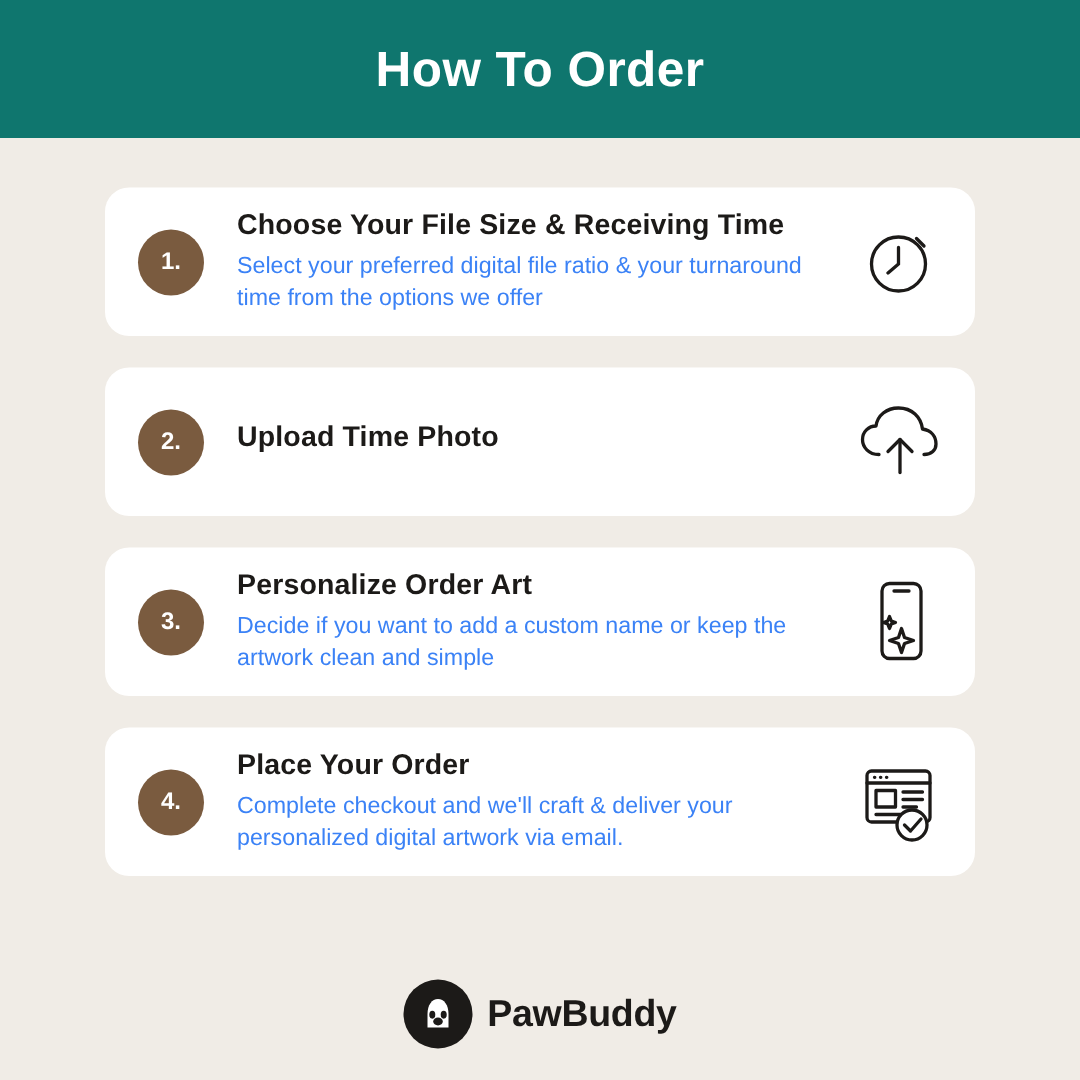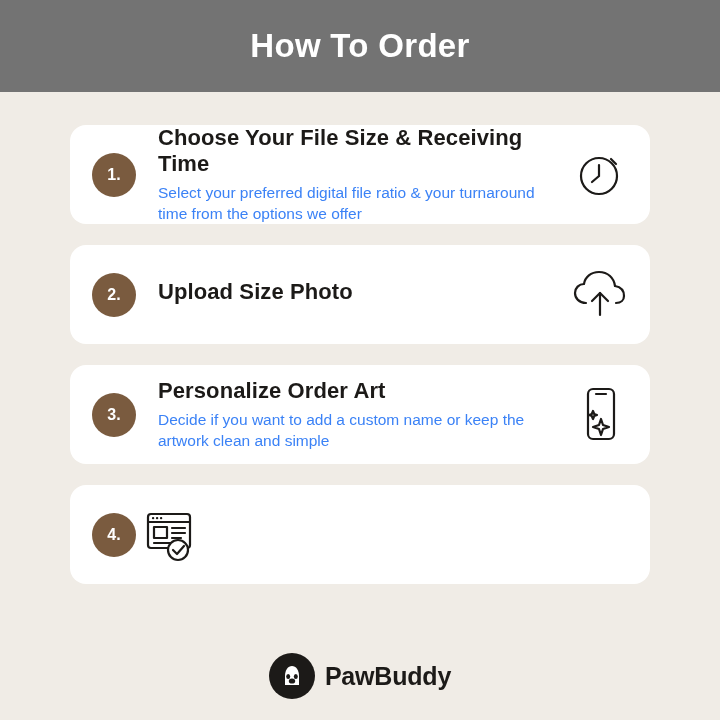--- a/index.html
+++ b/index.html
@@ -16,21 +16,21 @@
   .page {
     position: relative;
     width: 720px;
     height: 720px;
     background: #f0ece6;
     display: flex;
     flex-direction: column;
   }
   .header {
     height: 92px;
-    background: #737373;
+    background: #0f766e;
     display: flex;
     align-items: center;
     justify-content: center;
     flex: 0 0 auto;
   }
   .header-title {
     color: #ffffff;
     font-size: 33px;
     font-weight: bold;
     letter-spacing: 0.3px;
@@ -64,21 +64,21 @@
     align-items: center;
     justify-content: center;
   }
   .step-text {
     flex: 1 1 auto;
     padding-left: 22px;
     padding-right: 10px;
   }
   .step-title {
     color: #1c1a18;
-    font-size: 22px;
+    font-size: 19px;
     font-weight: bold;
     margin-bottom: 5px;
     letter-spacing: 0.1px;
   }
   .step-desc {
     color: #3b82f6;
     font-size: 15.5px;
     line-height: 1.38;
   }
   .step-icon {
@@ -135,21 +135,21 @@
           <circle cx="28" cy="29" r="18"></circle>
           <path d="M28 18 L28 29 L21 35"></path>
           <path d="M40 12 L45 17"></path>
         </svg>
       </div>
     </div>
 
     <div class="step-card">
       <div class="badge">2.</div>
       <div class="step-text">
-        <div class="step-title">Upload Size Photo</div>
+        <div class="step-title">Upload Time Photo</div>
       </div>
       <div class="step-icon">
         <svg width="60" height="56" viewBox="0 0 60 56" fill="none" stroke="#1c1a18" stroke-width="2.2" stroke-linecap="round" stroke-linejoin="round">
           <path d="M17 36 C10 36 6 31 6 26 C6 21 10 17 15 17 C16 10 22 5 30 5 C39 5 45 11 46 19 C52 20 55 24 55 29 C55 33 52 36 47 36"></path>
           <path d="M31 48 L31 26"></path>
           <path d="M23 34 L31 26 L39 34"></path>
         </svg>
       </div>
     </div>
 
@@ -164,20 +164,24 @@
           <rect x="17" y="4" width="26" height="50" rx="5"></rect>
           <path d="M25 9 L35 9"></path>
           <path d="M30 34 L32 40 L38 42 L32 44 L30 50 L28 44 L22 42 L28 40 Z"></path>
           <path d="M22 26 L23.2 29 L26 30 L23.2 31 L22 34 L20.8 31 L18 30 L20.8 29 Z"></path>
         </svg>
       </div>
     </div>
 
     <div class="step-card">
       <div class="badge">4.</div>
+      <div class="step-text">
+        <div class="step-title">Place Your Order</div>
+        <div class="step-desc">Complete checkout and we'll craft &amp; deliver your personalized digital artwork via email.</div>
+      </div>
       <div class="step-icon">
         <svg width="58" height="56" viewBox="0 0 58 56" fill="none" stroke="#1c1a18" stroke-width="2.2" stroke-linecap="round" stroke-linejoin="round">
           <rect x="8" y="7" width="42" height="34" rx="3"></rect>
           <path d="M8 15 L50 15"></path>
           <path d="M13 11.2 L13.2 11.2 M17 11.2 L17.2 11.2 M21 11.2 L21.2 11.2"></path>
           <rect x="14" y="20" width="13" height="11"></rect>
           <path d="M32 21 L45 21 M32 26 L45 26 M32 31 L41 31 M14 36 L34 36"></path>
           <circle cx="38" cy="43" r="10" fill="#ffffff"></circle>
           <path d="M33 43 L37 47 L44 39"></path>
         </svg>

